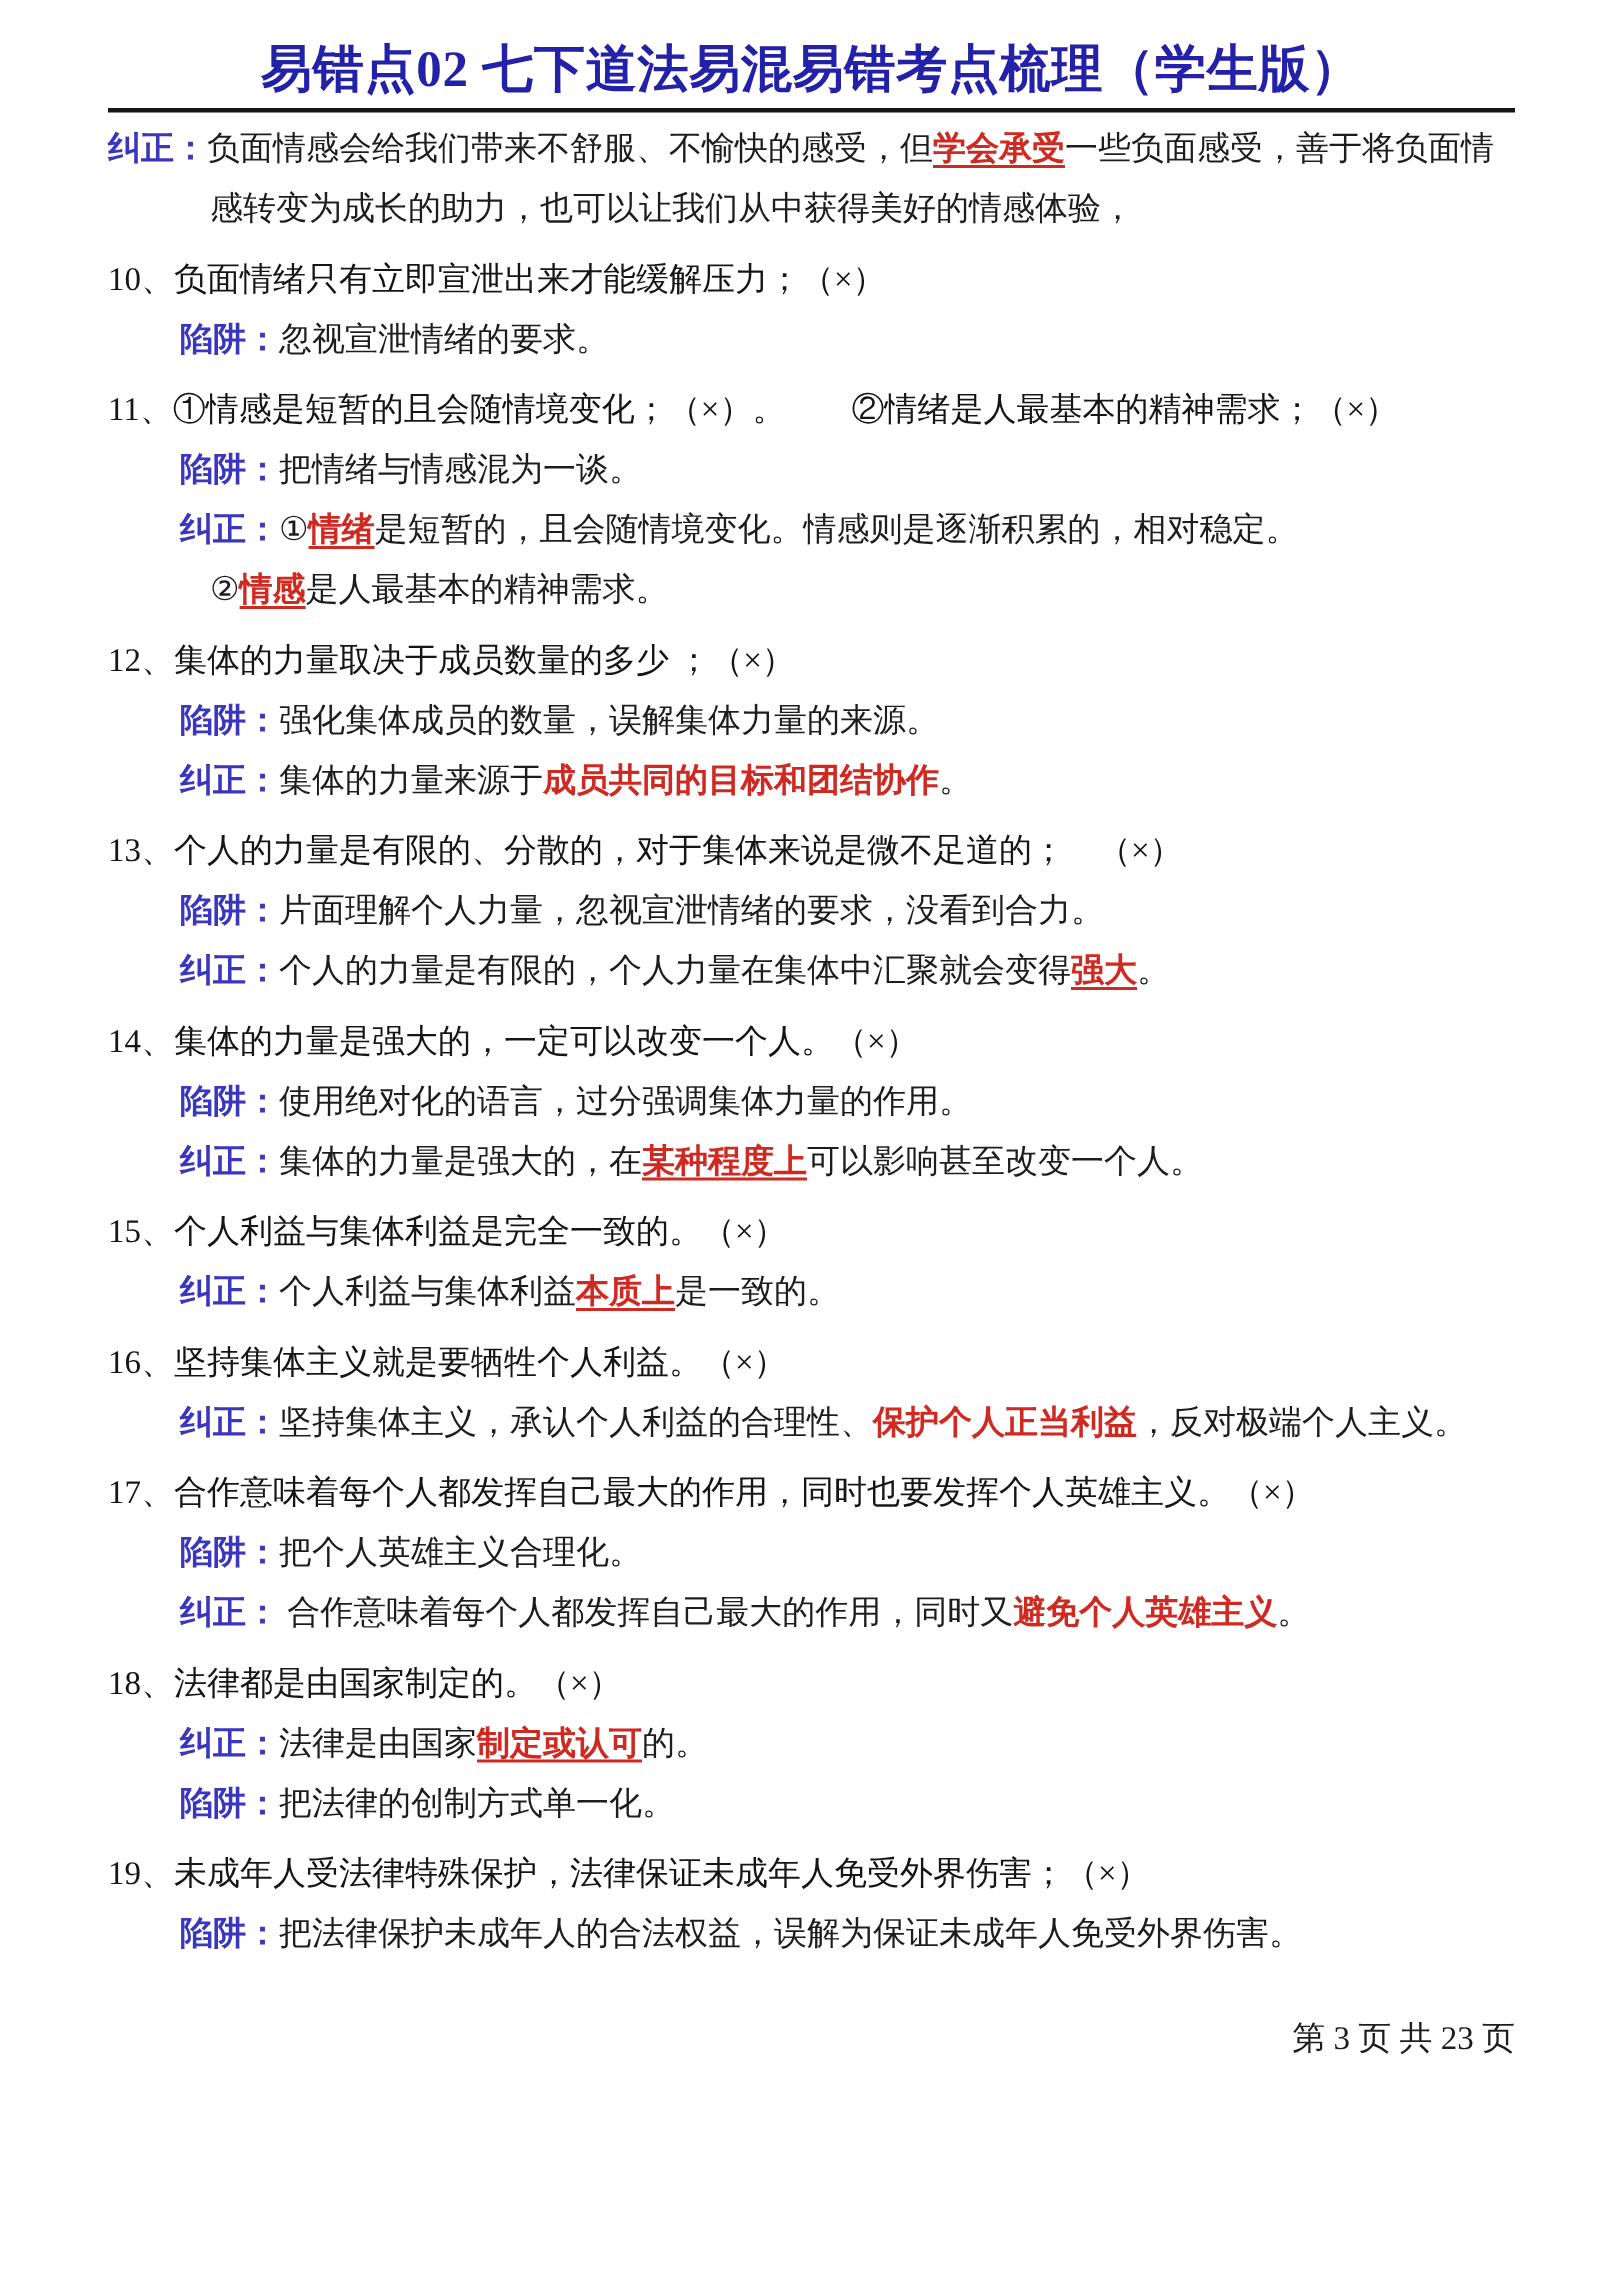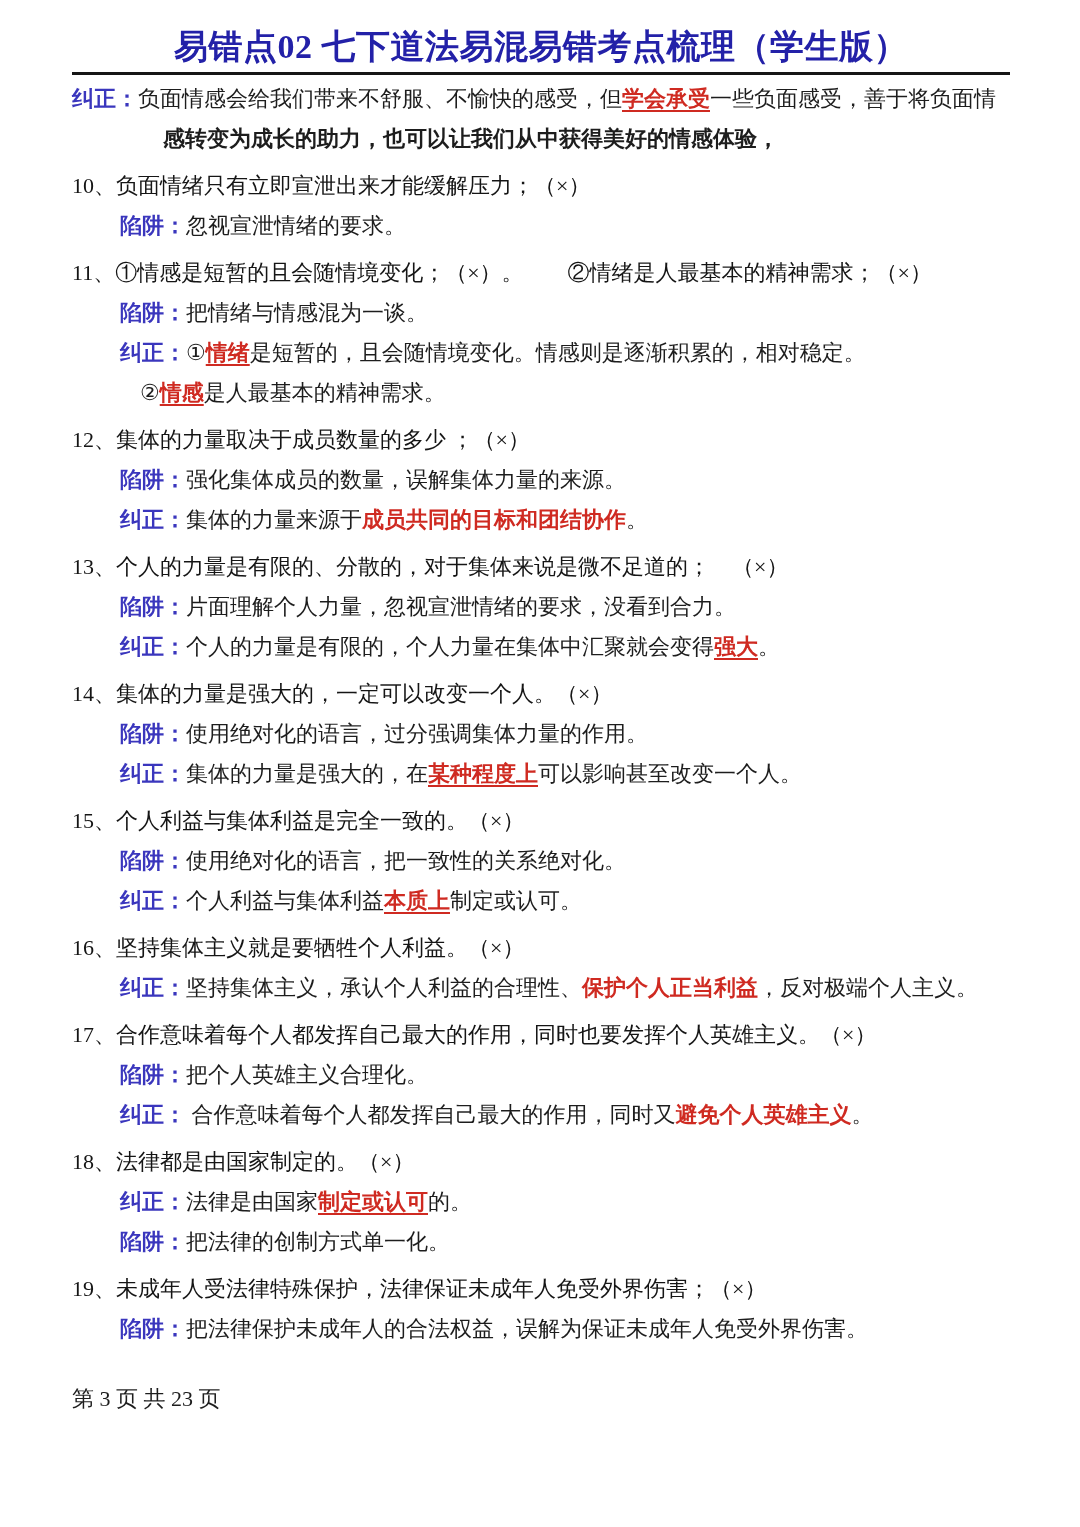--- a/index.html
+++ b/index.html
@@ -19,33 +19,33 @@
   .title{
     margin:30px 0 0;text-align:center;
     font-size:34px;line-height:34px;font-weight:bold;
     color:var(--title);letter-spacing:0.5px;
   }
   .rule{border:none;border-top:3px solid #161616;margin:8px 0 0;}
   .lines{margin-top:4px;font-size:22px;}
   .ln{line-height:40px;white-space:nowrap;}
   .ihead{margin-top:7px;}
   .ind1{margin-left:48px;}
-  .ind2{margin-left:91px;font-weight:bold;}
+  .ind2{margin-left:68px;}
   .ind3{margin-left:68px;font-family:Liberation Serif, serif;}
   .lb{color:var(--label);font-weight:bold;}
   .bd{font-weight:normal;color:#151515;}
   .r{color:var(--red);font-weight:bold;}
   .ru{
     color:var(--red);font-weight:bold;
     text-decoration:underline;
     text-decoration-thickness:2px;
     text-underline-offset:4px;
   }
   .footer{
-    margin-top:30px;text-align:left;
+    margin-top:30px;text-align:right;
     font-size:22px;line-height:40px;color:#1d1d1d;
   }
 </style>
 </head>
 <body>
 
 <div class="page">
   <div class="title">易错点02 七下道法易混易错考点梳理（学生版）</div>
   <hr class="rule">
   <div class="lines">
@@ -60,22 +60,21 @@
       <div class="ln ind0 ihead"><span class="bd">12、集体的力量取决于成员数量的多少 ；（×）</span></div>
       <div class="ln ind1"><span class="lb">陷阱：</span><span>强化集体成员的数量，误解集体力量的来源。</span></div>
       <div class="ln ind1"><span class="lb">纠正：</span><span>集体的力量来源于</span><span class="r">成员共同的目标和团结协作</span><span>。</span></div>
       <div class="ln ind0 ihead"><span class="bd">13、个人的力量是有限的、分散的，对于集体来说是微不足道的；　（×）</span></div>
       <div class="ln ind1"><span class="lb">陷阱：</span><span>片面理解个人力量，忽视宣泄情绪的要求，没看到合力。</span></div>
       <div class="ln ind1"><span class="lb">纠正：</span><span>个人的力量是有限的，个人力量在集体中汇聚就会变得</span><span class="ru">强大</span><span>。</span></div>
       <div class="ln ind0 ihead"><span class="bd">14、集体的力量是强大的，一定可以改变一个人。（×）</span></div>
       <div class="ln ind1"><span class="lb">陷阱：</span><span>使用绝对化的语言，过分强调集体力量的作用。</span></div>
       <div class="ln ind1"><span class="lb">纠正：</span><span>集体的力量是强大的，在</span><span class="ru">某种程度上</span><span>可以影响甚至改变一个人。</span></div>
       <div class="ln ind0 ihead"><span class="bd">15、个人利益与集体利益是完全一致的。（×）</span></div>
-      <div class="ln ind1"><span class="lb">陷阱：</span><span>使用绝对化的语言，把一致性的关系绝对化。</span></div>
-      <div class="ln ind1"><span class="lb">纠正：</span><span>个人利益与集体利益</span><span class="ru">本质上</span><span>制定或认可。</span></div>
+      <div class="ln ind1"><span class="lb">纠正：</span><span>个人利益与集体利益</span><span class="ru">本质上</span><span>是一致的。</span></div>
       <div class="ln ind0 ihead"><span class="bd">16、坚持集体主义就是要牺牲个人利益。（×）</span></div>
       <div class="ln ind1"><span class="lb">纠正：</span><span>坚持集体主义，承认个人利益的合理性、</span><span class="r">保护个人正当利益</span><span>，反对极端个人主义。</span></div>
       <div class="ln ind0 ihead"><span class="bd">17、合作意味着每个人都发挥自己最大的作用，同时也要发挥个人英雄主义。（×）</span></div>
       <div class="ln ind1"><span class="lb">陷阱：</span><span>把个人英雄主义合理化。</span></div>
       <div class="ln ind1"><span class="lb">纠正：</span><span> 合作意味着每个人都发挥自己最大的作用，同时又</span><span class="r">避免个人英雄主义</span><span>。</span></div>
       <div class="ln ind0 ihead"><span class="bd">18、法律都是由国家制定的。（×）</span></div>
       <div class="ln ind1"><span class="lb">纠正：</span><span>法律是由国家</span><span class="ru">制定或认可</span><span>的。</span></div>
       <div class="ln ind1"><span class="lb">陷阱：</span><span>把法律的创制方式单一化。</span></div>
       <div class="ln ind0 ihead"><span class="bd">19、未成年人受法律特殊保护，法律保证未成年人免受外界伤害；（×）</span></div>
       <div class="ln ind1"><span class="lb">陷阱：</span><span>把法律保护未成年人的合法权益，误解为保证未成年人免受外界伤害。</span></div>

